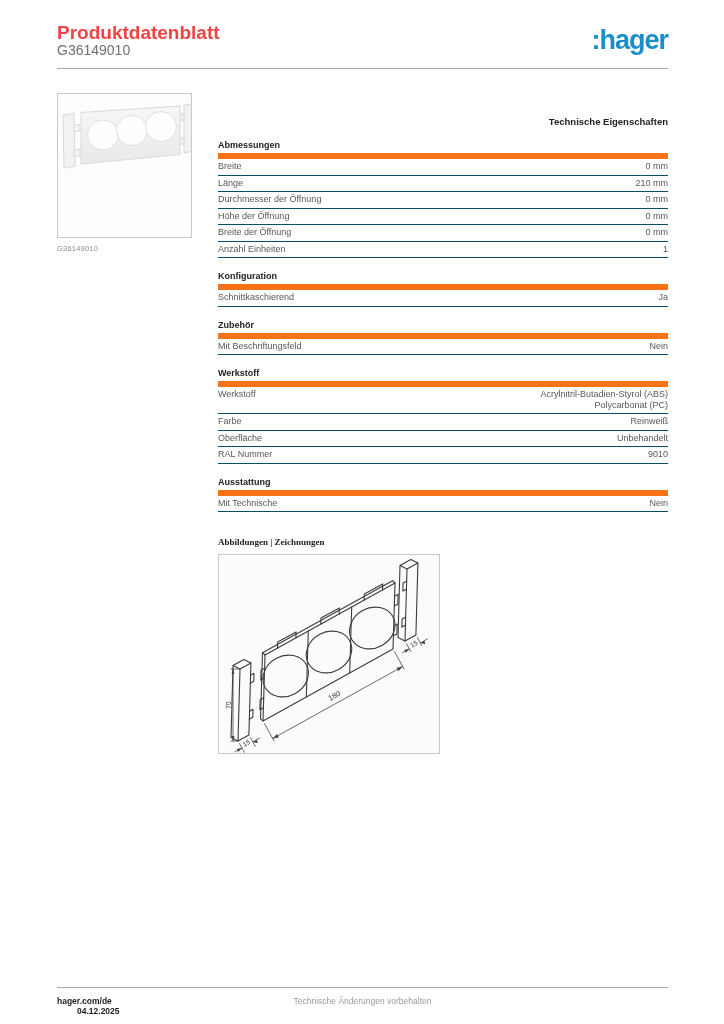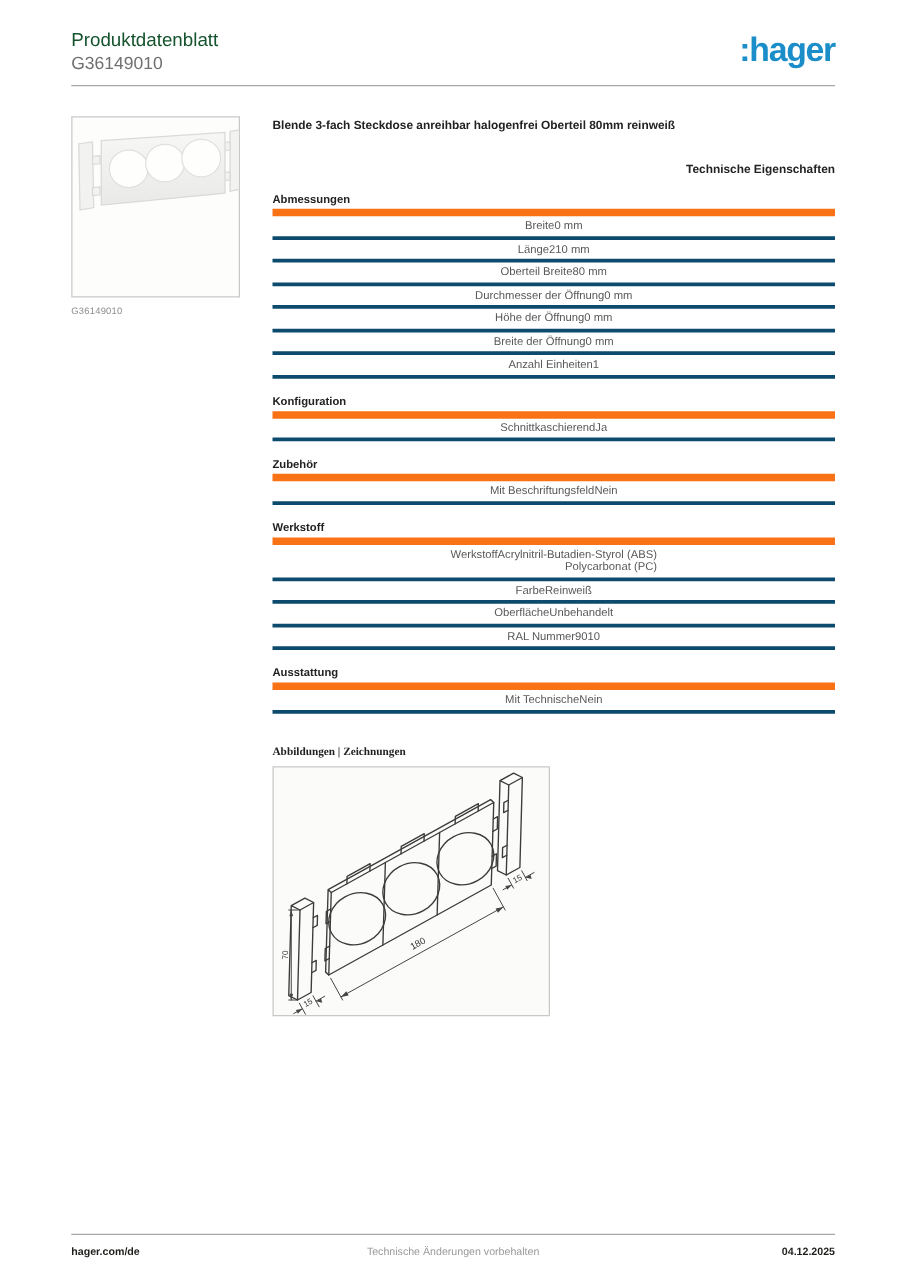--- a/index.html
+++ b/index.html
@@ -6,53 +6,53 @@
   html,body { background:#ffffff; }
   body {
     width:724px; height:1024px;
     font-family:"Liberation Sans", sans-serif;
     color:#1a1a1a; position:relative; overflow:hidden;
   }
   .page { position:absolute; inset:0; background:#fff; }
 
   
   .header { position:absolute; left:57px; top:24px; right:56px; }
-  .doc-title { font-size:15px; font-weight:normal; color:#14532d; line-height:17px; }
+  .doc-title { font-size:19px; font-weight:bold; color:#ef4444; line-height:17px; }
   .doc-code  { font-size:14px; color:#6f6f6f; line-height:17px; margin-top:1px; }
   .logo { position:absolute; right:0; top:3px; font-size:27px; font-weight:bold;
           color:#1b8dc9; letter-spacing:-1px; line-height:27px; }
   .header-rule { position:absolute; left:57px; right:56px; top:68px;
                  border-top:1px solid #a9a9a9; }
 
   
   .main { position:absolute; left:57px; top:93px; width:611px; }
   .left-col { position:absolute; left:0; top:0; width:136px; }
   .image-box { width:135px; height:145px; border:1px solid #c9c9c9; background:#fdfdfc; overflow:hidden; }
   .image-caption { margin-top:6px; font-size:7.5px; color:#8c8c8c; letter-spacing:0.2px; }
 
   .right-col { position:absolute; left:161px; top:0; width:450px; }
   .product-title { font-size:9.5px; font-weight:bold; line-height:12px; padding-top:2px; color:#222; }
   .specs-heading { font-size:9.5px; font-weight:bold; margin-top:23px; color:#222;text-align:right; }
 
   .spec-section-title { font-size:9px; font-weight:bold; margin-top:13px;
                         padding-bottom:3px; border-bottom:6px solid #f97316; color:#222; }
-  .spec-row { display:flex; justify-content:center; align-items:flex-start;
-              border-bottom:3px solid #0c4a6e; padding:2px 0 3px;
+  .spec-row { display:flex; justify-content:space-between; align-items:flex-start;
+              border-bottom:1px solid #0c4a6e; padding:2px 0 3px;
               font-size:9px; color:#585858; line-height:10.5px; }
   .spec-label { text-align:left; white-space:nowrap; }
   .spec-value { text-align:right; }
 
   .drawings-heading { font-size:9px; font-weight:bold; margin-top:25px; color:#222;font-family:Liberation Serif, serif; }
   .drawing-box { width:222px; height:200px; border:1px solid #c9c9c9;
                  margin-top:7px; background:#fbfbfa; overflow:hidden; }
 
   
   .footer-rule { position:absolute; left:57px; right:56px; top:987px; border-top:1px solid #a9a9a9; }
   .footer { position:absolute; left:57px; right:56px; top:996px;
-            display:flex; justify-content:space-between; align-items:baseline; font-size:8.5px; }
+            display:flex; justify-content:space-between; align-items:baseline; font-size:8.5px;flex-direction:column; }
   .footer-site { font-weight:bold; color:#1d1d1b; }
   .footer-notice { color:#9a9a9a; position:absolute; left:50%; transform:translateX(-50%); }
   .footer-date { font-weight:bold; color:#1d1d1b;padding-left:20px; }
 
   svg text { font-family:"Liberation Sans", sans-serif; }
 </style>
 </head>
 <body>
 
 <div class="page">
@@ -89,42 +89,35 @@
             <ellipse cx="45" cy="41" rx="15.5" ry="15"></ellipse>
             <ellipse cx="74" cy="36.5" rx="15.5" ry="15"></ellipse>
             <ellipse cx="103" cy="32.5" rx="15.5" ry="15"></ellipse>
           </g>
         </svg>
       </div>
       <div class="image-caption">G36149010</div>
     </div>
 
     <div class="right-col">
-      <div class="product-title">Blende 3-fach Steckdose anreihbar halogenfrei Oberteil 80mm reinweiß</div>
       <div class="specs-heading">Technische Eigenschaften</div>
 
       <div id="spec-sections">
           <div class="spec-section">
             <div class="spec-section-title">Abmessungen</div>
             <div class="spec-row">
               <span class="spec-label">Breite</span>
               <div class="spec-value">
                 <div>0 mm</div>
               </div>
             </div>
             <div class="spec-row">
               <span class="spec-label">Länge</span>
               <div class="spec-value">
                 <div>210 mm</div>
-              </div>
-            </div>
-            <div class="spec-row">
-              <span class="spec-label">Oberteil Breite</span>
-              <div class="spec-value">
-                <div>80 mm</div>
               </div>
             </div>
             <div class="spec-row">
               <span class="spec-label">Durchmesser der Öffnung</span>
               <div class="spec-value">
                 <div>0 mm</div>
               </div>
             </div>
             <div class="spec-row">
               <span class="spec-label">Höhe der Öffnung</span>

